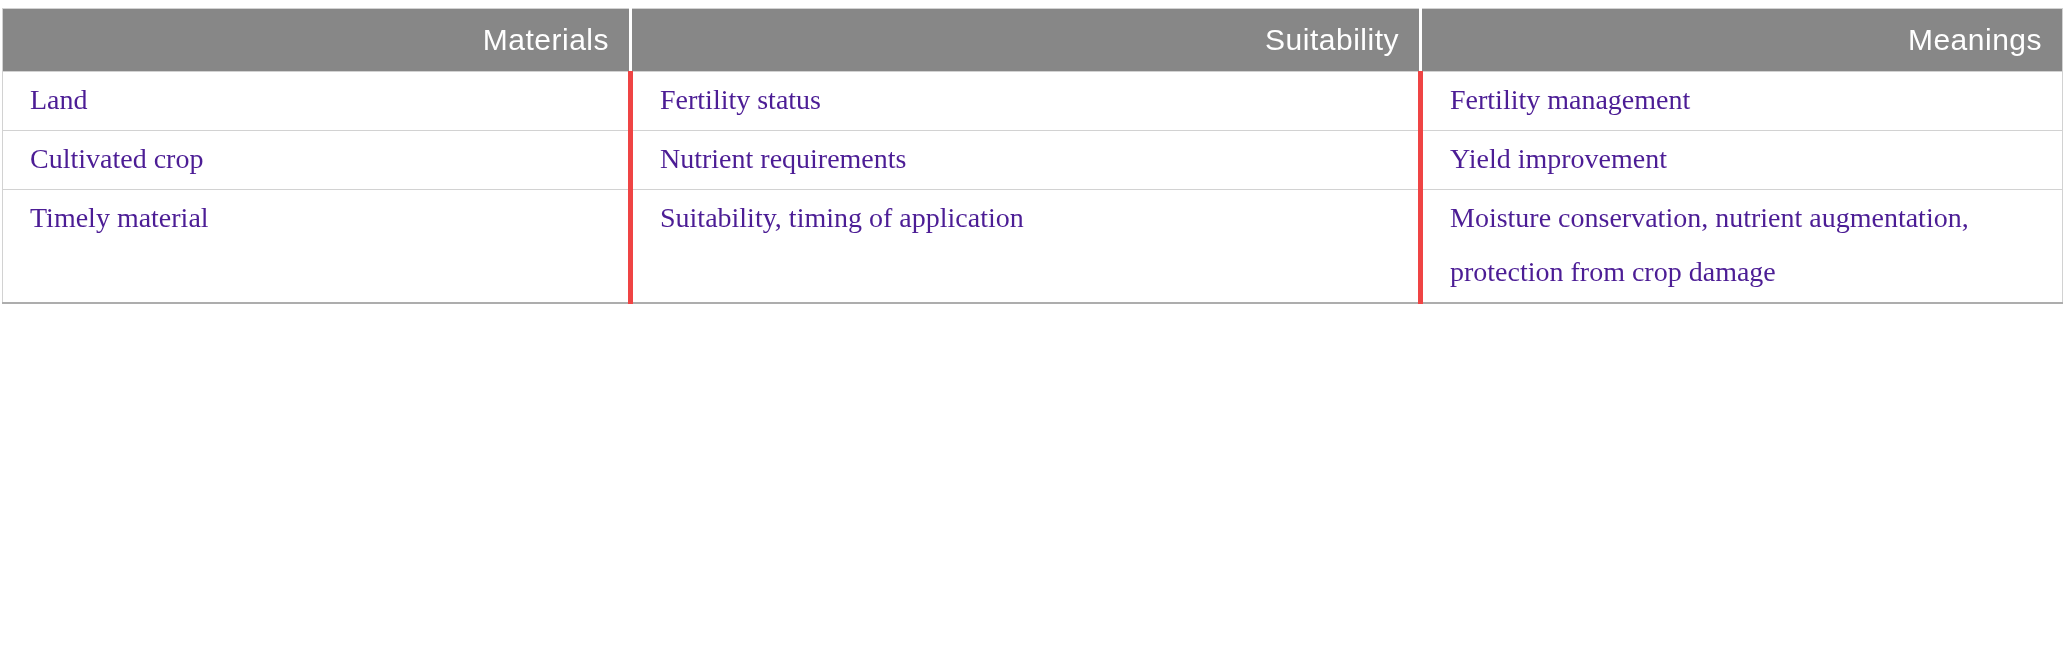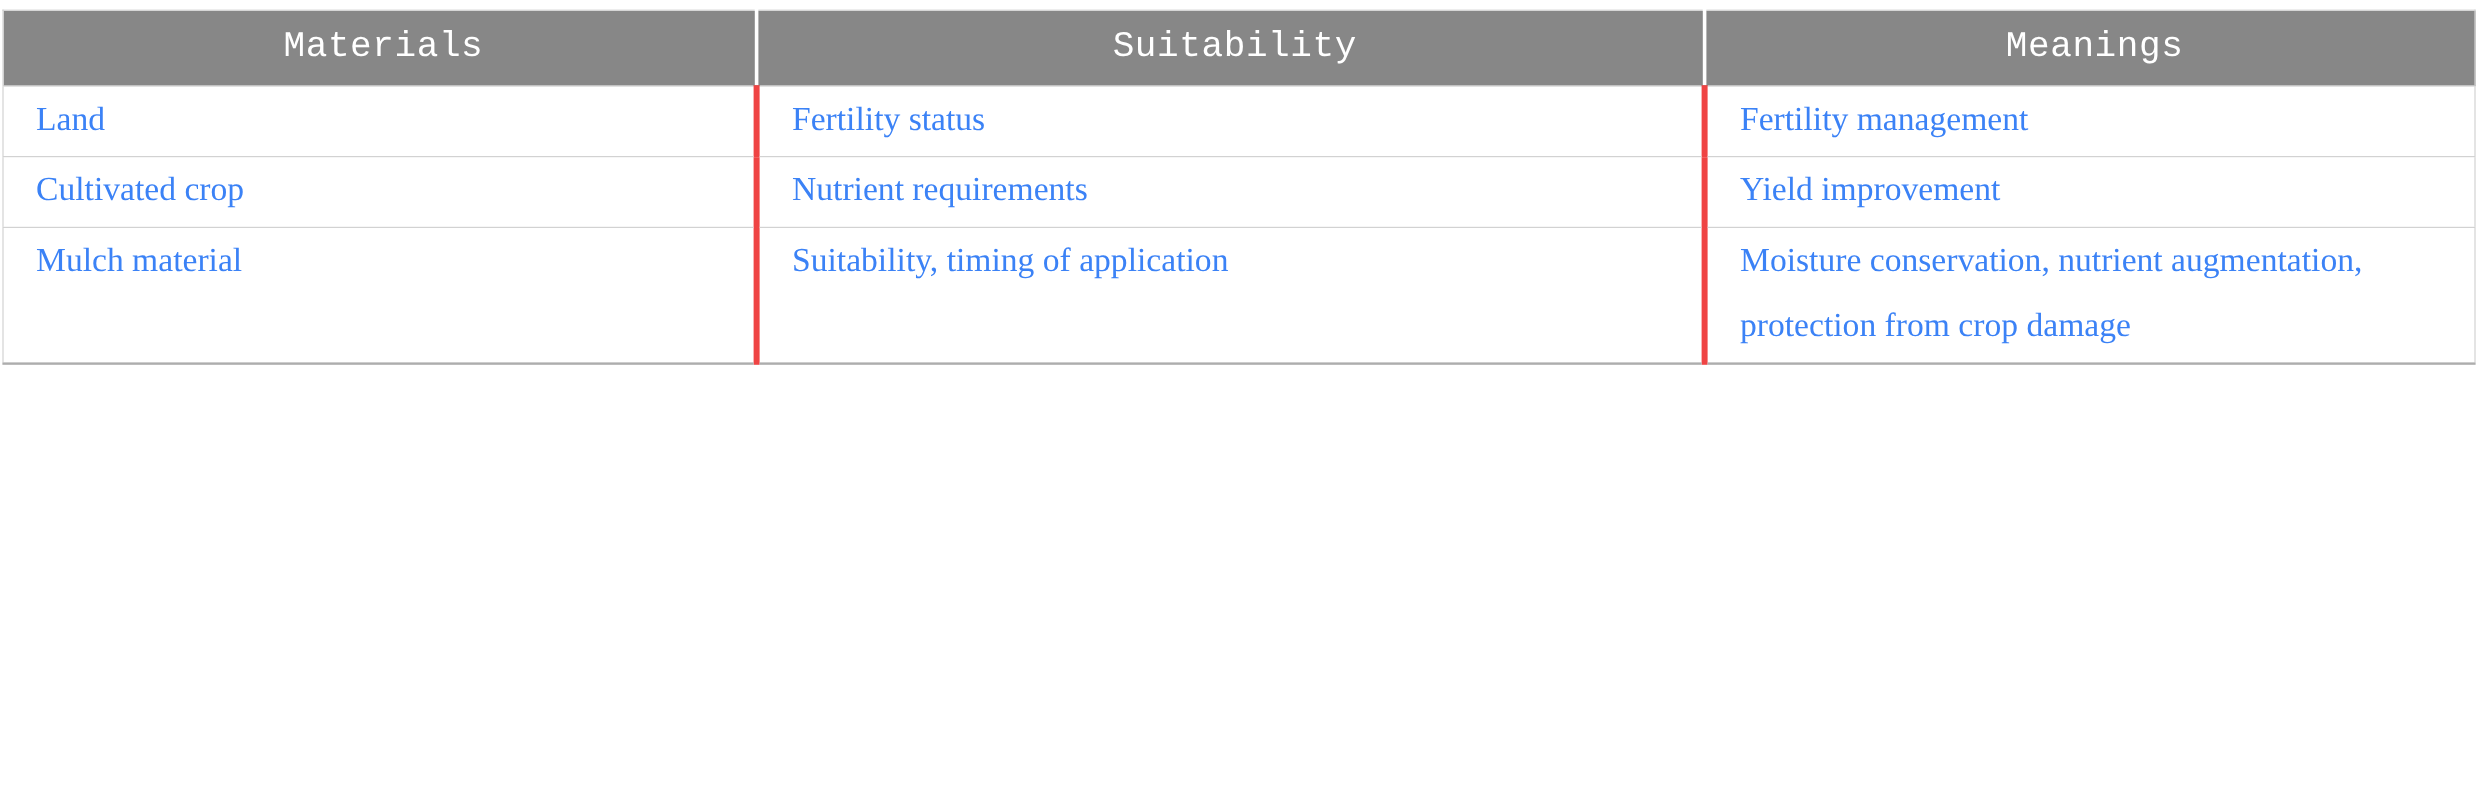--- a/index.html
+++ b/index.html
@@ -23,36 +23,36 @@
     border: 1px solid #d2d2d2;
     border-bottom: 2px solid #adadad;
     background: #ffffff;
   }
   col.c1 { width: 628px; }
   col.c2 { width: 790px; }
   col.c3 { width: 642px; }
   thead th {
     background: #878787;
     color: #ffffff;
-    font-family: Liberation Mono, monospace;
+    font-family: Liberation Sans, sans-serif;
     font-size: 30px;
     font-weight: 400;
     letter-spacing: 0.5px;
-    text-align: center;
+    text-align: right;
     height: 62px;
     padding: 0 20px 0 27px;
     vertical-align: middle;
   }
   thead th + th {
     border-left: 3px solid #ffffff;
   }
   tbody td {
     font-family: "Liberation Serif", "DejaVu Serif", serif;
     font-size: 28px;
-    color: #3b82f6;
+    color: #4c1d95;
     line-height: 54px;
     padding: 1px 20px 3px 27px;
     vertical-align: top;
     border-top: 1px solid #d2d2d2;
     background: #ffffff;
     word-wrap: break-word;
     margin-top: 44px;
   }
   tbody td + td {
     border-left: 5px solid #ef4444;
@@ -81,19 +81,19 @@
           <td>Land</td>
           <td>Fertility status</td>
           <td>Fertility management</td>
         </tr>
         <tr>
           <td>Cultivated crop</td>
           <td>Nutrient requirements</td>
           <td>Yield improvement</td>
         </tr>
         <tr>
-          <td>Mulch material</td>
+          <td>Timely material</td>
           <td>Suitability, timing of application</td>
           <td>Moisture conservation, nutrient augmentation, protection from crop damage</td>
         </tr>
       </tbody>
   </table>
 </div>
 
 </body></html>

